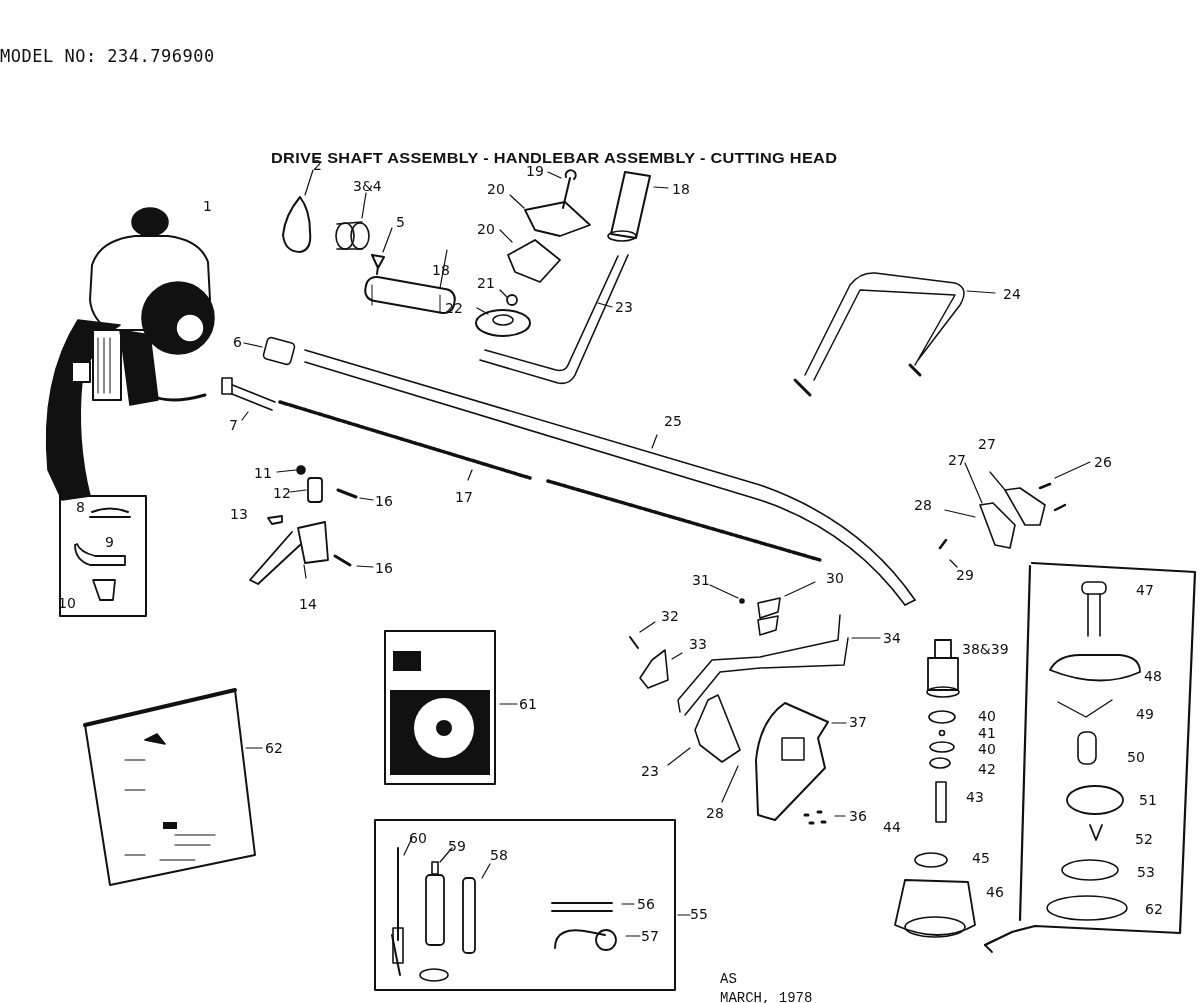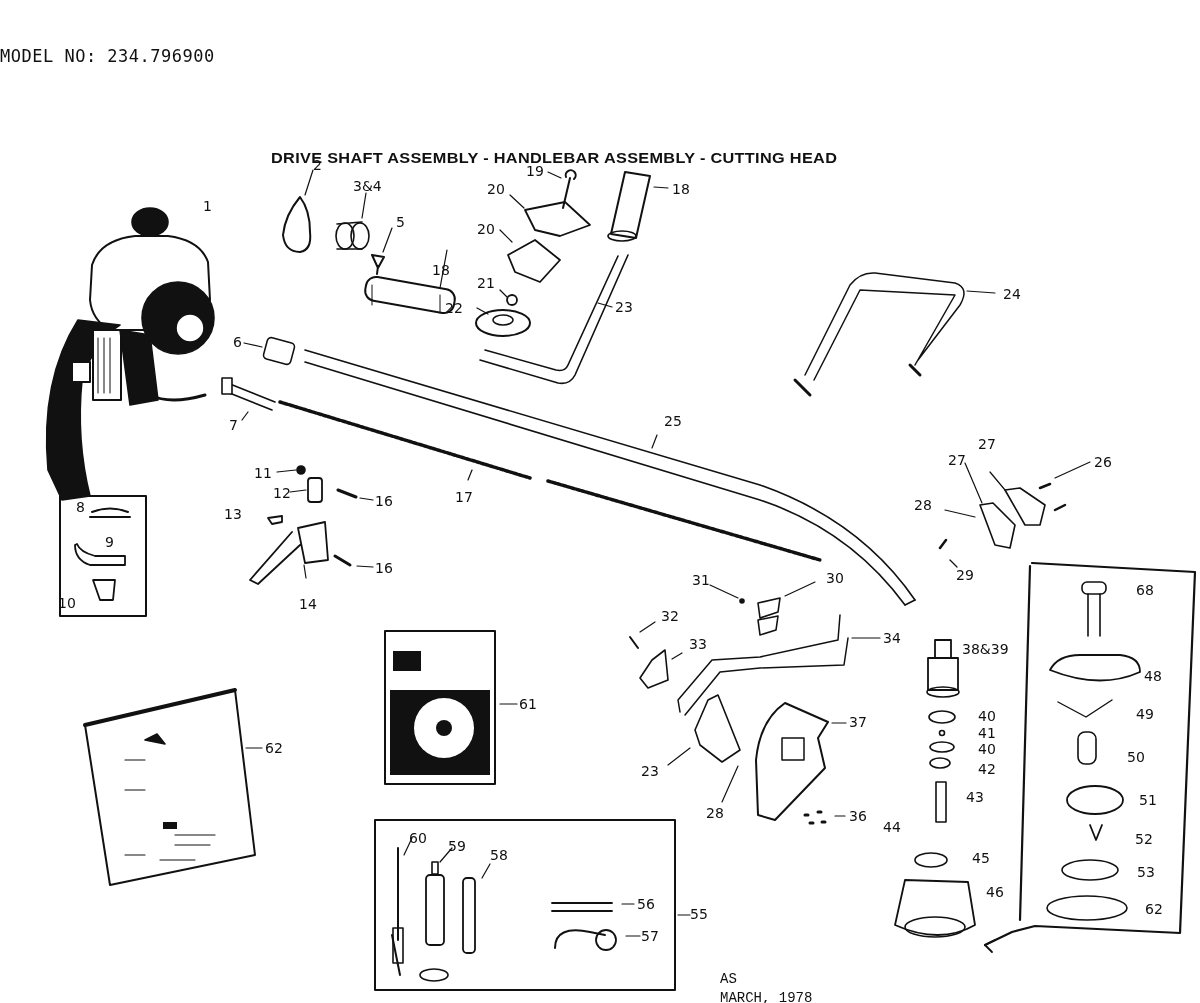--- a/index.html
+++ b/index.html
@@ -221,21 +221,21 @@
 <div class="lbl" style="left:313px;top:158px">2</div>
 <div class="lbl" style="left:353px;top:179px">3&amp;4</div>
 <div class="lbl" style="left:396px;top:215px">5</div>
 <div class="lbl" style="left:233px;top:335px">6</div>
 <div class="lbl" style="left:229px;top:418px">7</div>
 <div class="lbl" style="left:76px;top:500px">8</div>
 <div class="lbl" style="left:105px;top:535px">9</div>
 <div class="lbl" style="left:58px;top:596px">10</div>
 <div class="lbl" style="left:254px;top:466px">11</div>
 <div class="lbl" style="left:273px;top:486px">12</div>
-<div class="lbl" style="left:224px;top:507px">13</div>
+<div class="lbl" style="left:230px;top:507px">13</div>
 <div class="lbl" style="left:299px;top:597px">14</div>
 <div class="lbl" style="left:375px;top:494px">16</div>
 <div class="lbl" style="left:375px;top:561px">16</div>
 <div class="lbl" style="left:455px;top:490px">17</div>
 <div class="lbl" style="left:432px;top:263px">18</div>
 <div class="lbl" style="left:672px;top:182px">18</div>
 <div class="lbl" style="left:526px;top:164px">19</div>
 <div class="lbl" style="left:487px;top:182px">20</div>
 <div class="lbl" style="left:477px;top:222px">20</div>
 <div class="lbl" style="left:477px;top:276px">21</div>
@@ -259,21 +259,21 @@
 <div class="lbl" style="left:849px;top:715px">37</div>
 <div class="lbl" style="left:962px;top:642px">38&amp;39</div>
 <div class="lbl" style="left:978px;top:709px">40</div>
 <div class="lbl" style="left:978px;top:726px">41</div>
 <div class="lbl" style="left:978px;top:742px">40</div>
 <div class="lbl" style="left:978px;top:762px">42</div>
 <div class="lbl" style="left:966px;top:790px">43</div>
 <div class="lbl" style="left:883px;top:820px">44</div>
 <div class="lbl" style="left:972px;top:851px">45</div>
 <div class="lbl" style="left:986px;top:885px">46</div>
-<div class="lbl" style="left:1136px;top:583px">68</div>
+<div class="lbl" style="left:1136px;top:583px">47</div>
 <div class="lbl" style="left:1144px;top:669px">48</div>
 <div class="lbl" style="left:1136px;top:707px">49</div>
 <div class="lbl" style="left:1127px;top:750px">50</div>
 <div class="lbl" style="left:1139px;top:793px">51</div>
 <div class="lbl" style="left:1135px;top:832px">52</div>
 <div class="lbl" style="left:1137px;top:865px">53</div>
 <div class="lbl" style="left:1145px;top:902px">62</div>
 <div class="lbl" style="left:690px;top:907px">55</div>
 <div class="lbl" style="left:637px;top:897px">56</div>
 <div class="lbl" style="left:641px;top:929px">57</div>

